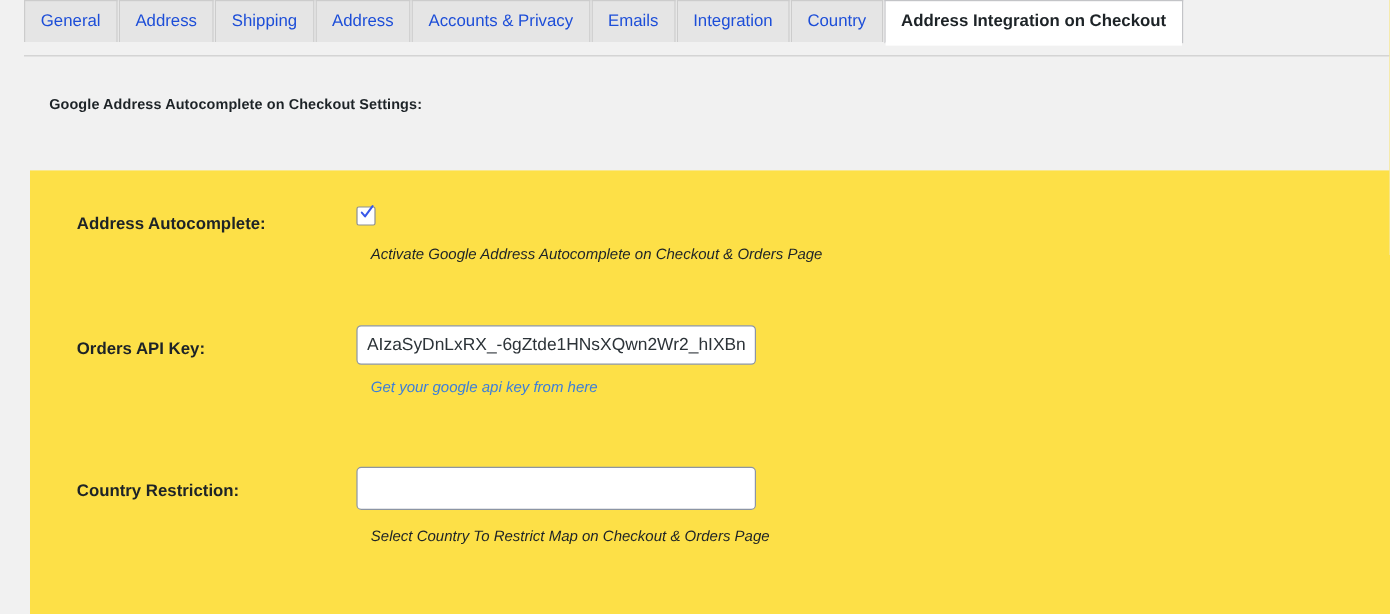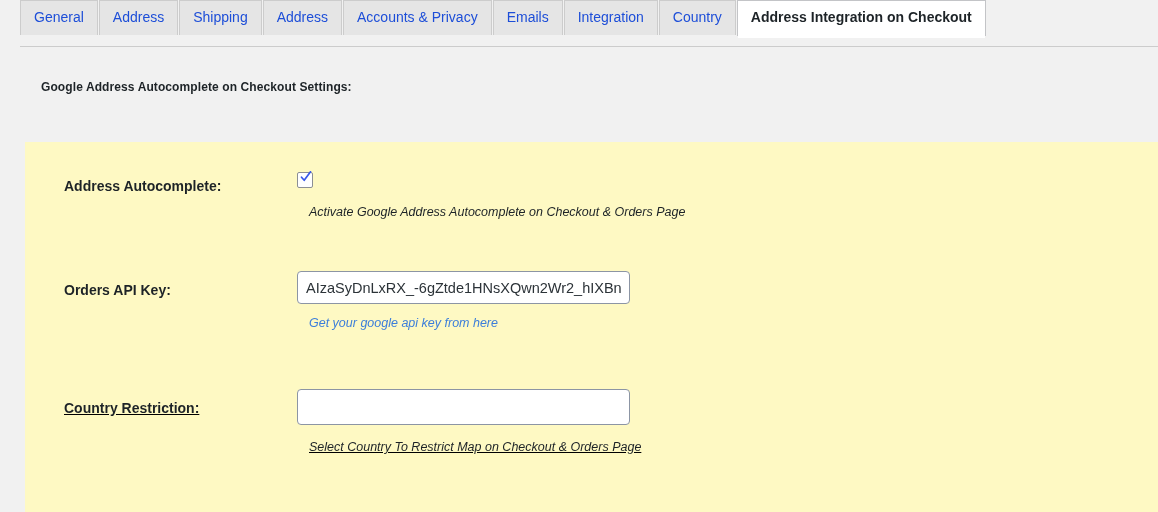--- a/index.html
+++ b/index.html
@@ -80,21 +80,21 @@
     letter-spacing: 0.1px;
   }
 
   
   .panel {
     position: absolute;
     left: 25px;
     right: 0;
     top: 142px;
     bottom: 0;
-    background: #fef9c3;
+    background: #fde047;
   }
 
   .form-table {
     padding: 30px 0 0 0;
   }
   .form-row {
     display: flex;
     align-items: flex-start;
     padding-bottom: 0;
   }
@@ -110,21 +110,21 @@
   }
   .row-field {
     flex: 1 1 auto;
     min-width: 0;
   }
 
   
   .row-autocomplete .row-label { padding-top: 4px; }
   .row-apikey { margin-top: 51px; }
   .row-apikey .row-label { padding-top: 9px; }
-  .row-country { margin-top: 58px; text-decoration: underline; }
+  .row-country { margin-top: 58px; }
   .row-country .row-label { padding-top: 9px; }
 
   
   .checkbox {
     width: 16px;
     height: 16px;
     box-sizing: border-box;
     border: 1px solid #8c8f94;
     border-radius: 2px;
     background: #fff;

